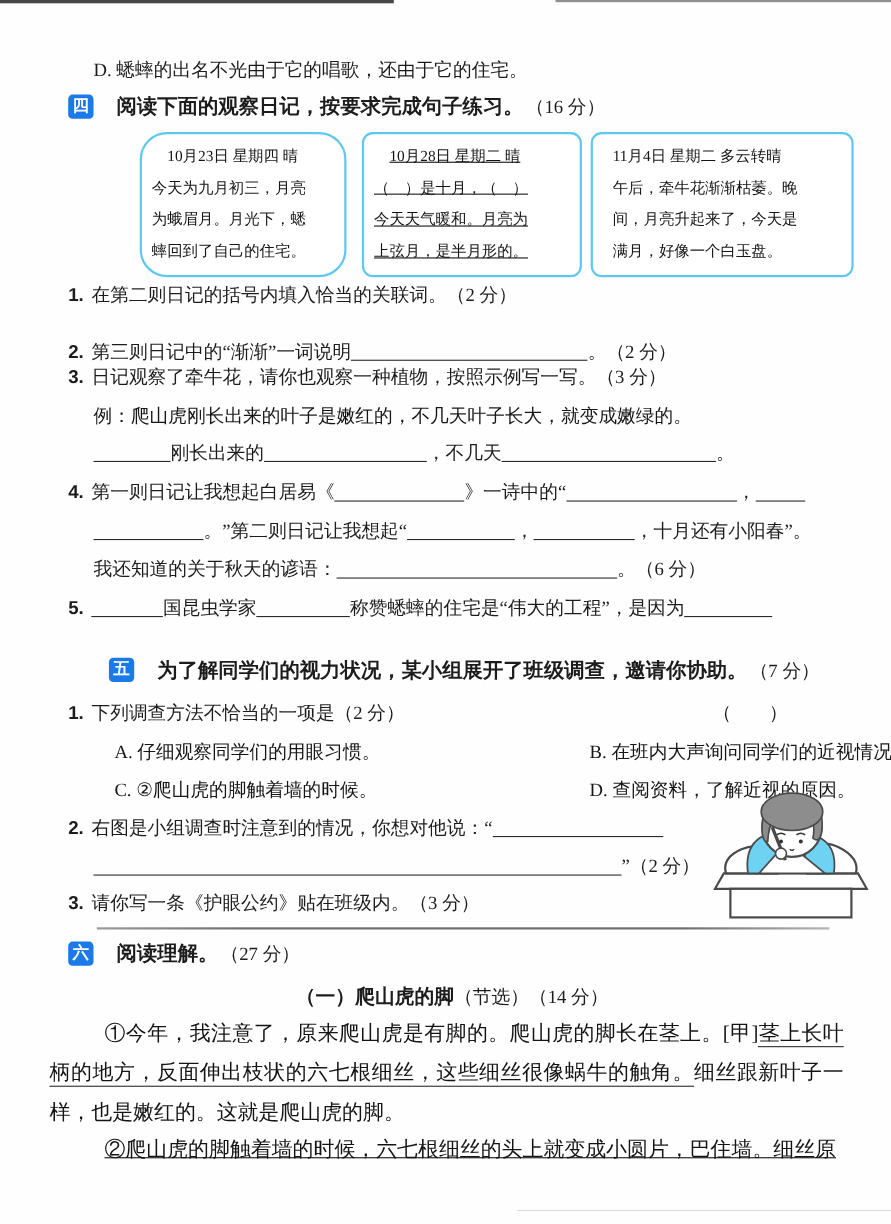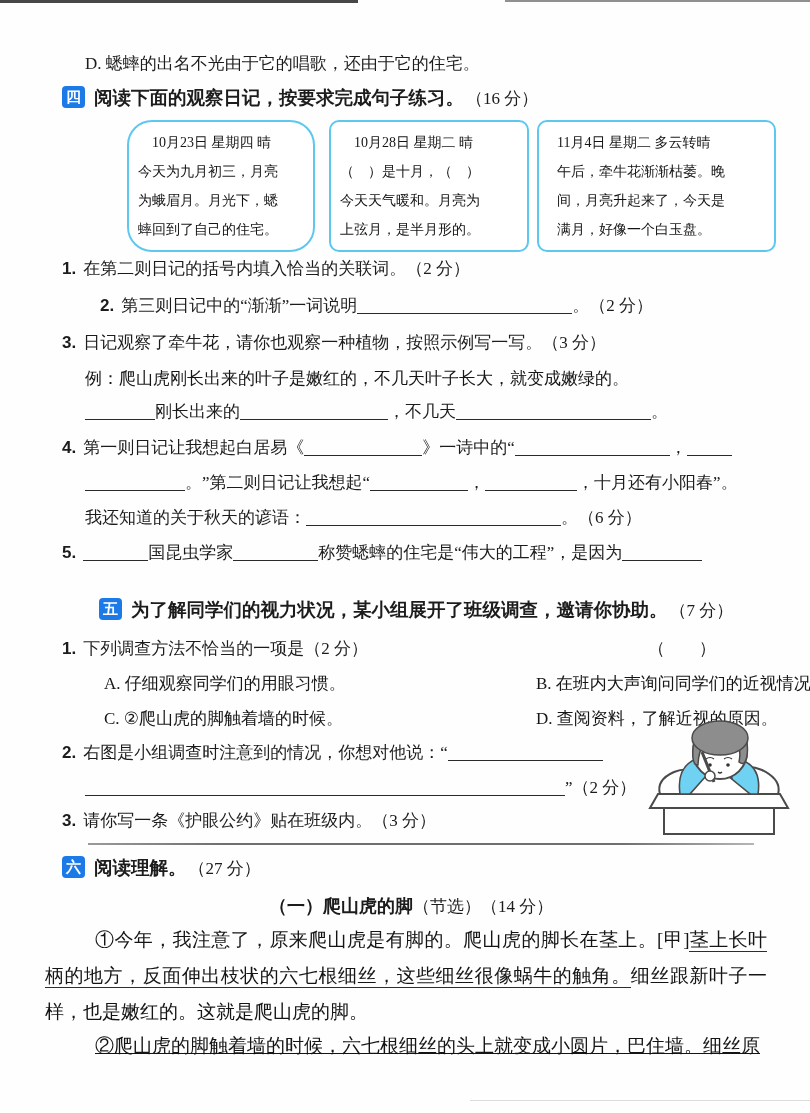--- a/index.html
+++ b/index.html
@@ -4,21 +4,21 @@
 <style>
   html,body{margin:0;padding:0;background:#ffffff;}
   .page{position:relative;width:810px;height:1113px;background:#fefefe;overflow:hidden;
         font-family:"Liberation Serif","DejaVu Serif",serif;color:#1c1c1c;}
   .edge{position:absolute;}
   .row{position:absolute;left:62px;right:50px;font-size:17px;line-height:24px;white-space:nowrap;}
   .indent-d{left:85px;}
   .indent-sub{left:104px;}
   .indent-ex{left:85px;}
   .q-num{font-family:"Liberation Sans","DejaVu Sans",sans-serif;font-weight:700;margin-right:7px;}
-  .sec-head{font-family:Liberation Serif, serif;font-weight:700;font-size:18.5px;}
+  .sec-head{font-family:Liberation Serif, serif;font-weight:700;font-size:18.5px;margin-left:12px;}
   .sec-score{font-family:"Liberation Serif","DejaVu Serif",serif;font-weight:400;font-size:17px;margin-left:2px;}
   .badge{display:inline-block;background:#1b79e8;color:#ffffff;font-family:"Liberation Sans","DejaVu Sans",sans-serif;
          font-weight:700;font-size:15px;line-height:20px;padding:1px 4px;border-radius:4px;margin-right:9px;vertical-align:2px;}
   .blank{display:inline-block;border-bottom:1.5px solid #2a2a2a;height:15px;vertical-align:-3px;}
   .diary-wrap{position:absolute;left:127px;top:120px;display:flex;}
   .diary-box{border:2px solid #5ec7ef;border-radius:10px;background:#ffffff;padding:6px 9px;
              font-size:14px;line-height:29px;color:#141414;}
   .d-line{white-space:nowrap;}
   .d-ind{text-indent:1em;}
   .kai{color:#161616;}
@@ -50,39 +50,39 @@
     <span class="badge">四</span><span class="sec-head">阅读下面的观察日记，按要求完成句子练习。</span><span class="sec-score">（16 分）</span>
   </div>
 
   <div class="diary-wrap">
     <div class="diary-box" style="width:166px;margin-right:14px;border-radius:25px;">
       <div class="d-line d-ind">10月23日  星期四  晴</div>
       <div class="d-line">今天为九月初三，月亮</div>
       <div class="d-line">为蛾眉月。月光下，蟋</div>
       <div class="d-line">蟀回到了自己的住宅。</div>
     </div>
-    <div class="diary-box" style="width:178px;margin-right:8px;">
+    <div class="diary-box" style="width:178px;margin-right:8px;text-decoration:underline;">
       <div class="d-line d-ind">10月28日  星期二  晴</div>
       <div class="d-line">（　）是十月，（　）</div>
       <div class="d-line">今天天气暖和。月亮为</div>
       <div class="d-line">上弦月，是半月形的。</div>
     </div>
     <div class="diary-box" style="width:208px;padding-left:18px;">
       <div class="d-line">11月4日 星期二 多云转晴</div>
       <div class="d-line">午后，牵牛花渐渐枯萎。晚</div>
       <div class="d-line">间，月亮升起来了，今天是</div>
       <div class="d-line">满月，好像一个白玉盘。</div>
     </div>
   </div>
 
   <div class="row" style="top:257px;">
     <span class="q-num">1.</span><span>在第二则日记的括号内填入恰当的关联词。（2 分）</span>
   </div>
 
-  <div class="row" style="top:294px;margin-left:38px;">
+  <div class="row" style="top:308px;">
     <span class="q-num">2.</span><span>第三则日记中的“渐渐”一词说明</span><span class="blank" style="width:215px;"></span><span>。（2 分）</span>
   </div>
 
   <div class="row" style="top:331px;">
     <span class="q-num">3.</span><span>日记观察了牵牛花，请你也观察一种植物，按照示例写一写。（3 分）</span>
   </div>
   <div class="row indent-ex kai" style="top:367px;">例：爬山虎刚长出来的叶子是嫩红的，不几天叶子长大，就变成嫩绿的。</div>
   <div class="row indent-ex" style="top:400px;">
     <span class="blank" style="width:70px;"></span><span>刚长出来的</span><span class="blank" style="width:148px;"></span><span>，不几天</span><span class="blank" style="width:195px;"></span><span>。</span>
   </div>

